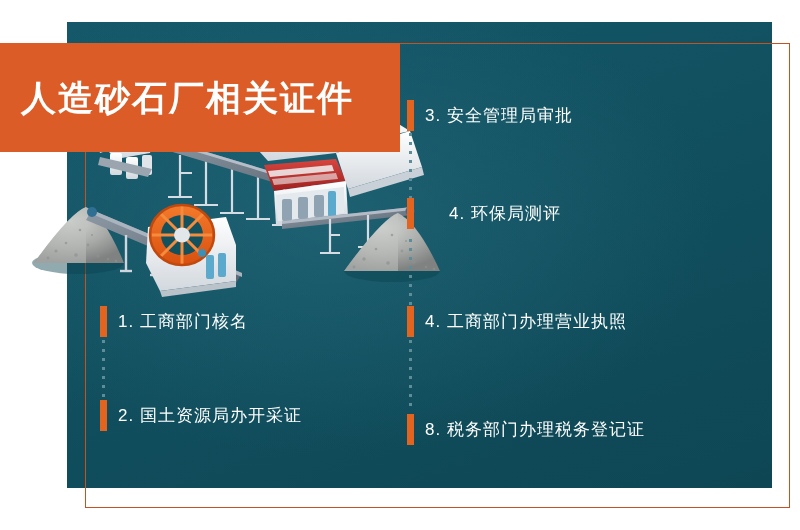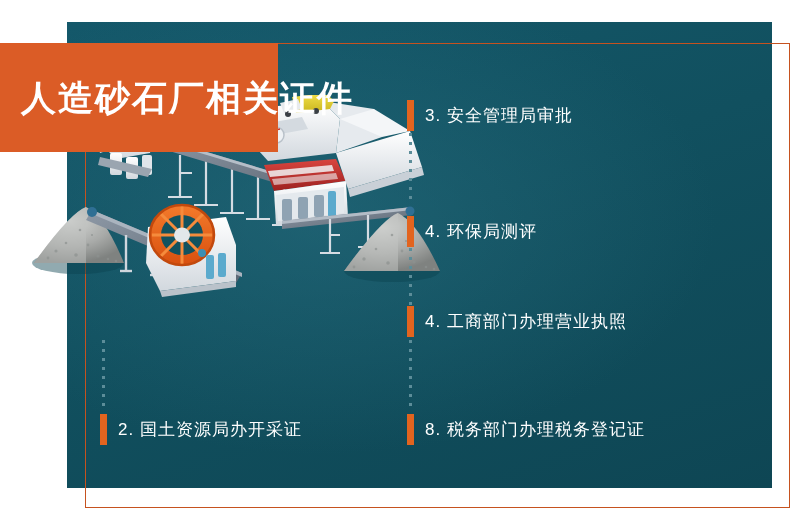--- a/index.html
+++ b/index.html
@@ -58,21 +58,21 @@
     position: absolute;
     left: 30px; top: 95px;
     width: 420px; height: 210px;
     z-index: 4;
   }
 
   
   .title-banner {
     position: absolute;
     left: 0; top: 43px;
-    width: 278px; height: 109px;
+    width: 400px; height: 109px;
     background: #db5c26;
     z-index: 9;
     display: flex;
     align-items: center;
   }
   .title-text {
     color: #ffffff;
     font-size: 35px;
     font-weight: bold;
     letter-spacing: 2px;
@@ -108,23 +108,23 @@
     position: absolute;
     width: 3px;
     z-index: 5;
     background-image: linear-gradient(to bottom, #5c8d99 0 3px, rgba(0,0,0,0) 3px 9px);
     background-size: 3px 9px;
     background-repeat: repeat-y;
   }
 
   
   #item-1 { left: 100px; top: 306px; }
-  #item-2 { left: 100px; top: 414px; text-align: right; }
+  #item-2 { left: 100px; top: 400px; text-align: right; }
   #item-3 { left: 407px; top: 100px; }
-  #item-4 { left: 407px; top: 216px; }
+  #item-4 { left: 407px; top: 198px; gap: 24px; }
   #item-5 { left: 407px; top: 306px; }
   #item-6 { left: 407px; top: 414px; }
 
   #dots-left  { left: 102px; top: 340px; height: 72px; }
   #dots-right-1 { left: 409px; top: 133px; height: 72px; }
   #dots-right-2 { left: 409px; top: 239px; height: 66px; }
   #dots-right-3 { left: 409px; top: 340px; height: 72px; }
 </style>
 </head>
 <body>
@@ -309,20 +309,24 @@
         </g>
       </g>
     </svg>
   </div>
 
   <div class="dots" id="dots-left"></div>
   <div class="dots" id="dots-right-1"></div>
   <div class="dots" id="dots-right-2"></div>
   <div class="dots" id="dots-right-3"></div>
 
+  <div class="item" id="item-1">
+    <span class="bar"></span>
+    <span class="label">1. 工商部门核名</span>
+  </div>
 
   <div class="item" id="item-2">
     <span class="bar"></span>
     <span class="label">2. 国土资源局办开采证</span>
   </div>
 
   <div class="item" id="item-3">
     <span class="bar"></span>
     <span class="label">3. 安全管理局审批</span>
   </div>

